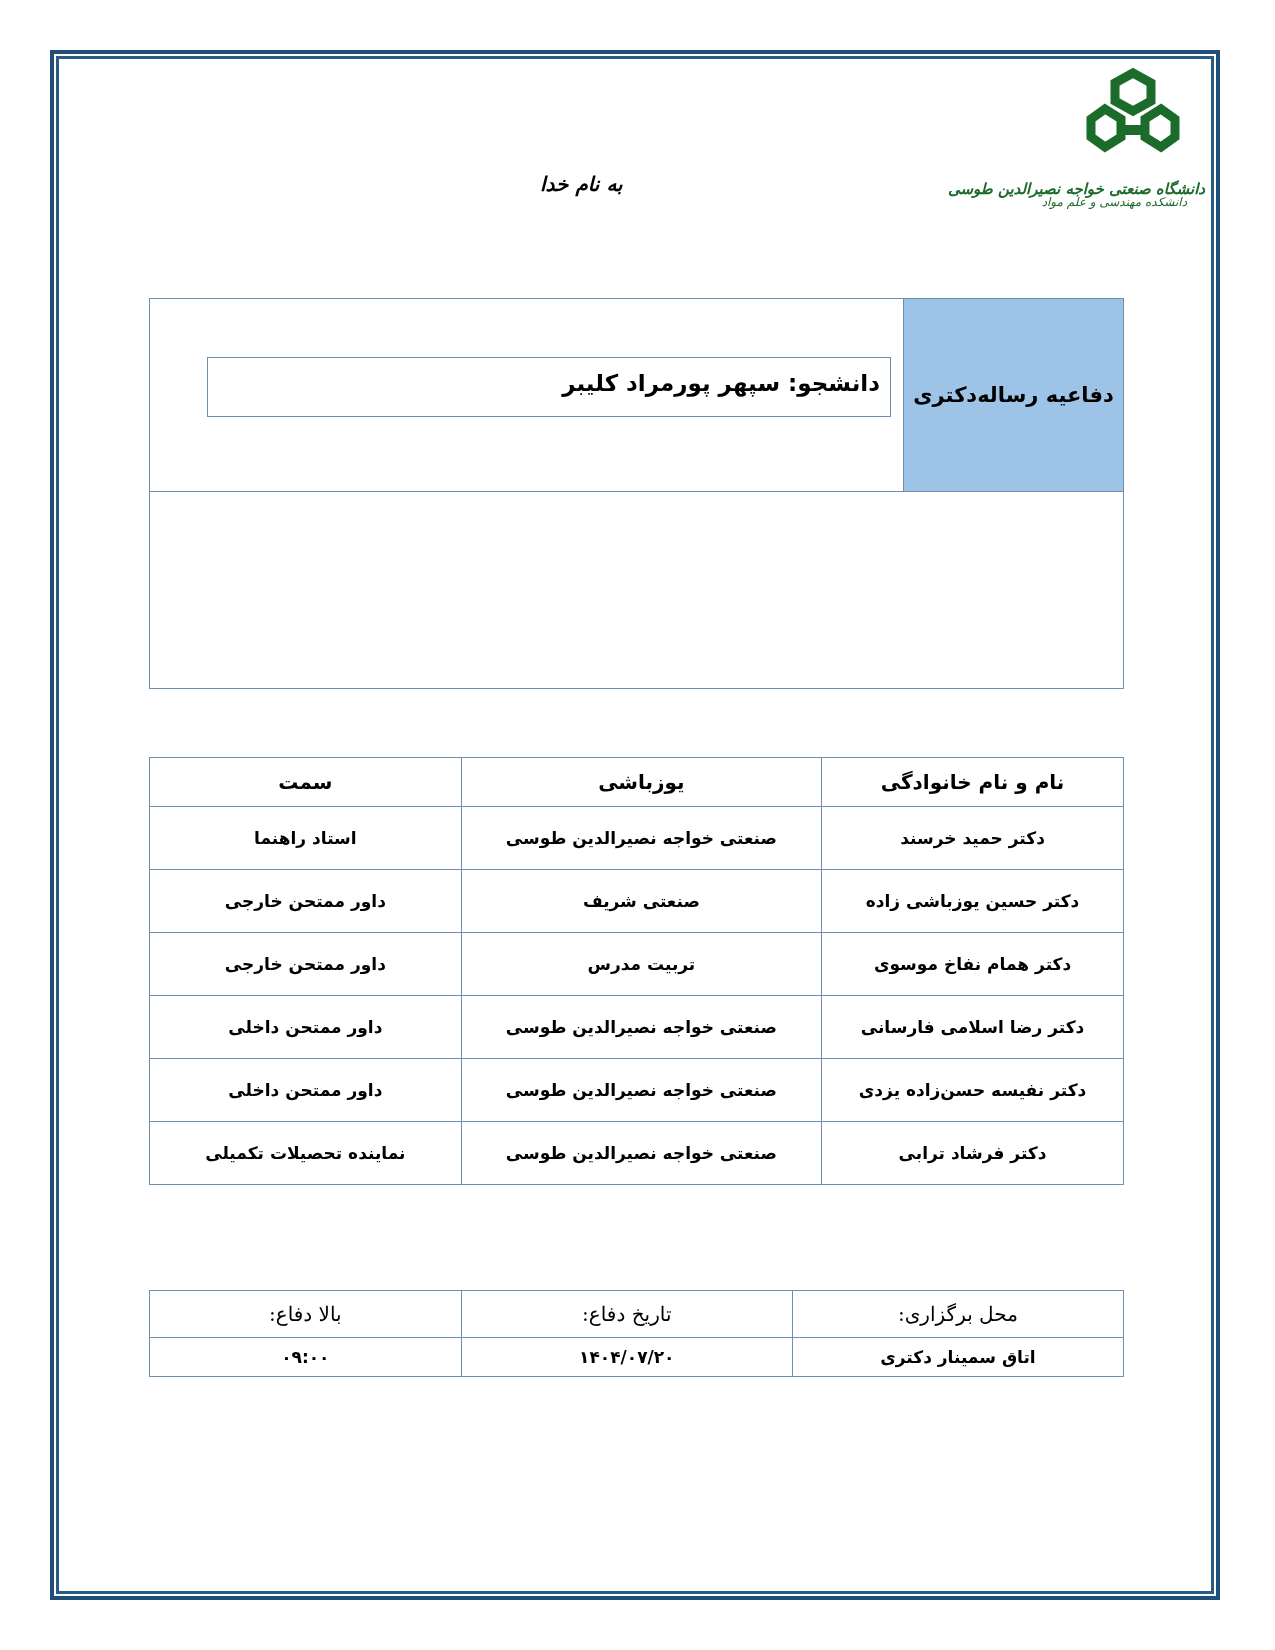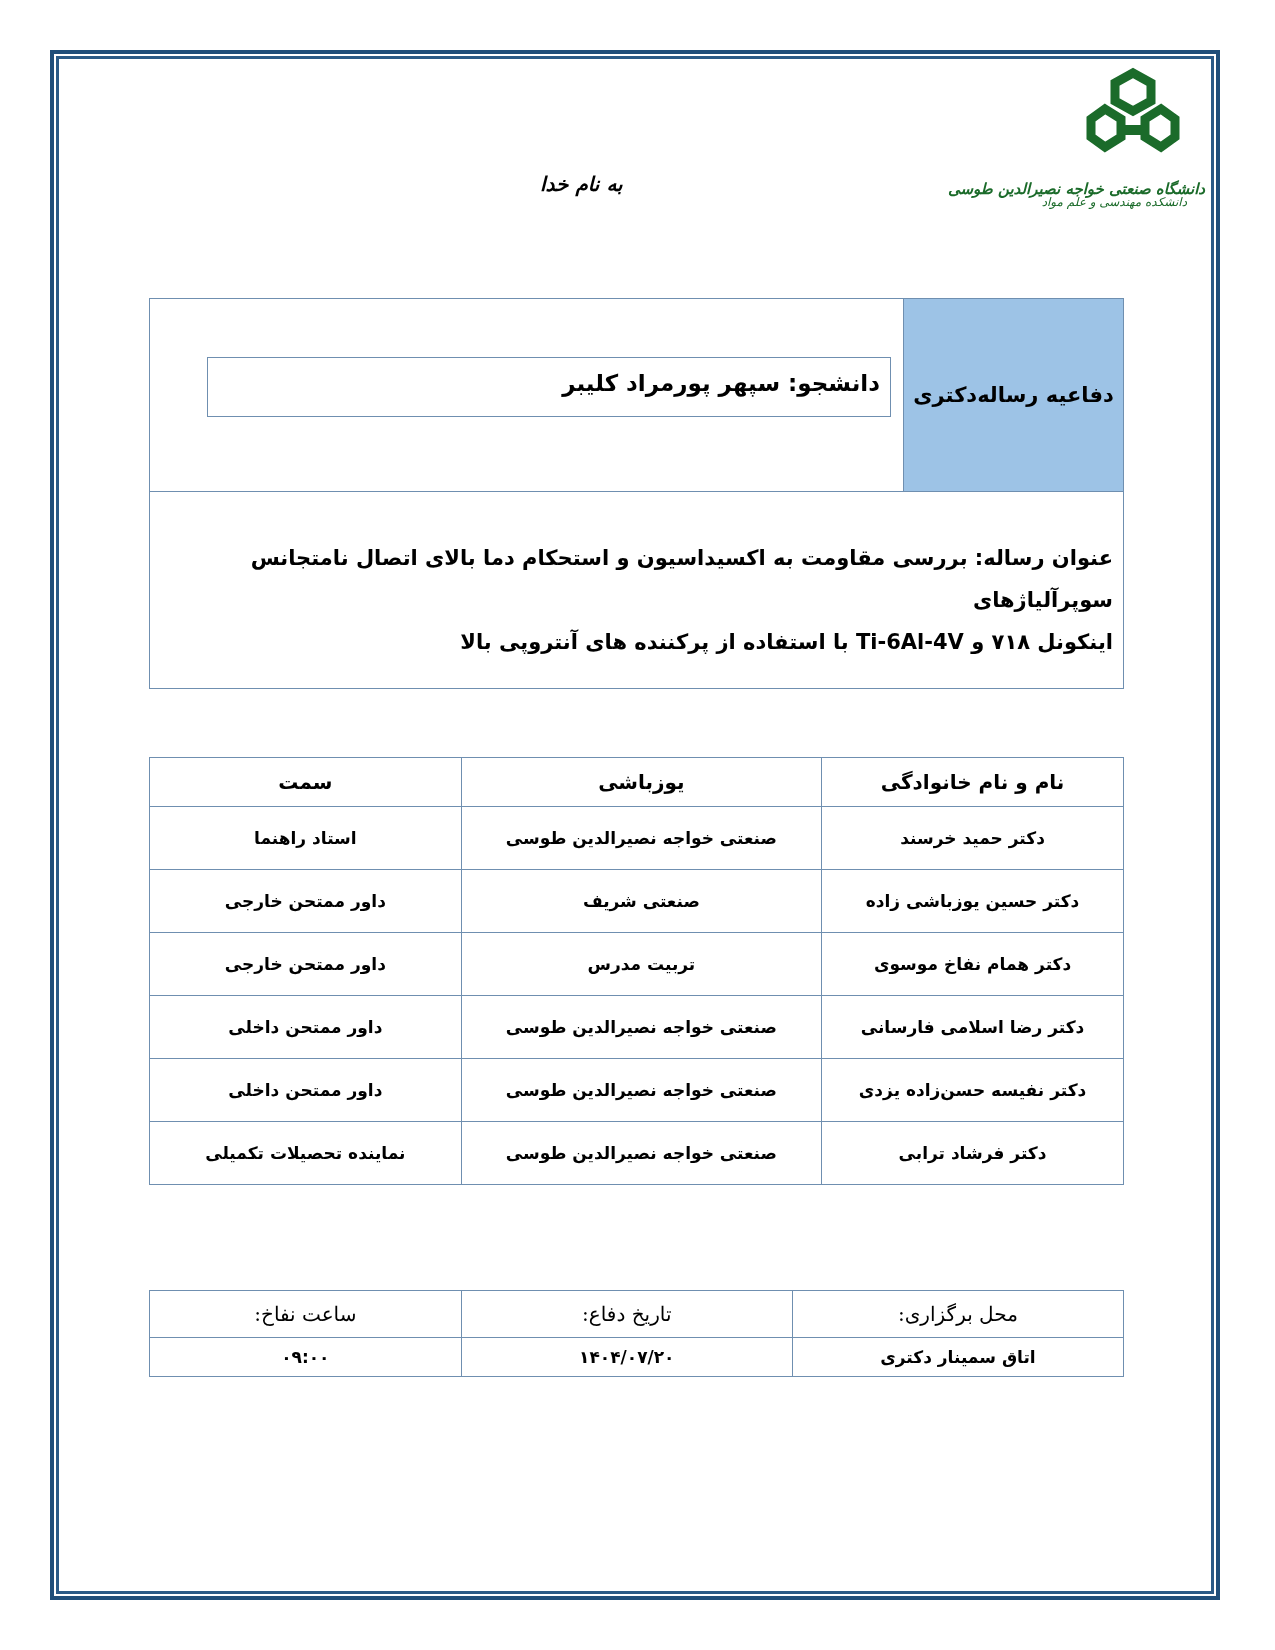--- a/index.html
+++ b/index.html
@@ -59,24 +59,20 @@
 
 <div class="bismillah">به نام خدا</div>
 
 <div class="box top-box">
   <div class="blue-cell">
     <span>دفاعیه رساله</span>
     <span>دکتری</span>
   </div>
   <div class="student-box">دانشجو: سپهر پورمراد کلیبر</div>
   <div class="divider-h"></div>
-  <div class="thesis">
-    <div>عنوان رساله: بررسی مقاومت به اکسیداسیون و استحکام دما بالای اتصال نامتجانس سوپرآلیاژهای</div>
-    <div>اینکونل ۷۱۸ و Ti-6Al-4V با استفاده از پرکننده های آنتروپی بالا</div>
-  </div>
 </div>
 
 <table class="committee">
   <tbody>
   <tr class="hdr">
     <th style="width:31%">نام و نام خانوادگی</th>
     <th style="width:37%">یوزباشی</th>
     <th style="width:32%">سمت</th>
   </tr>
   <tr>
@@ -110,21 +106,21 @@
     <td>نماینده تحصیلات تکمیلی</td>
   </tr>
 </tbody>
   </table>
 
 <table class="info">
   <tbody>
       <tr>
     <th style="width:34%">محل برگزاری:</th>
     <th style="width:34%">تاریخ دفاع:</th>
-    <th style="width:32%">ساعت نفاخ:</th>
+    <th style="width:32%">بالا دفاع:</th>
   </tr>
   <tr>
     <td>اتاق سمینار دکتری</td>
     <td>۱۴۰۴/۰۷/۲۰</td>
     <td>۰۹:۰۰</td>
   </tr>
 </tbody>
   </table>
 
 </body></html>

